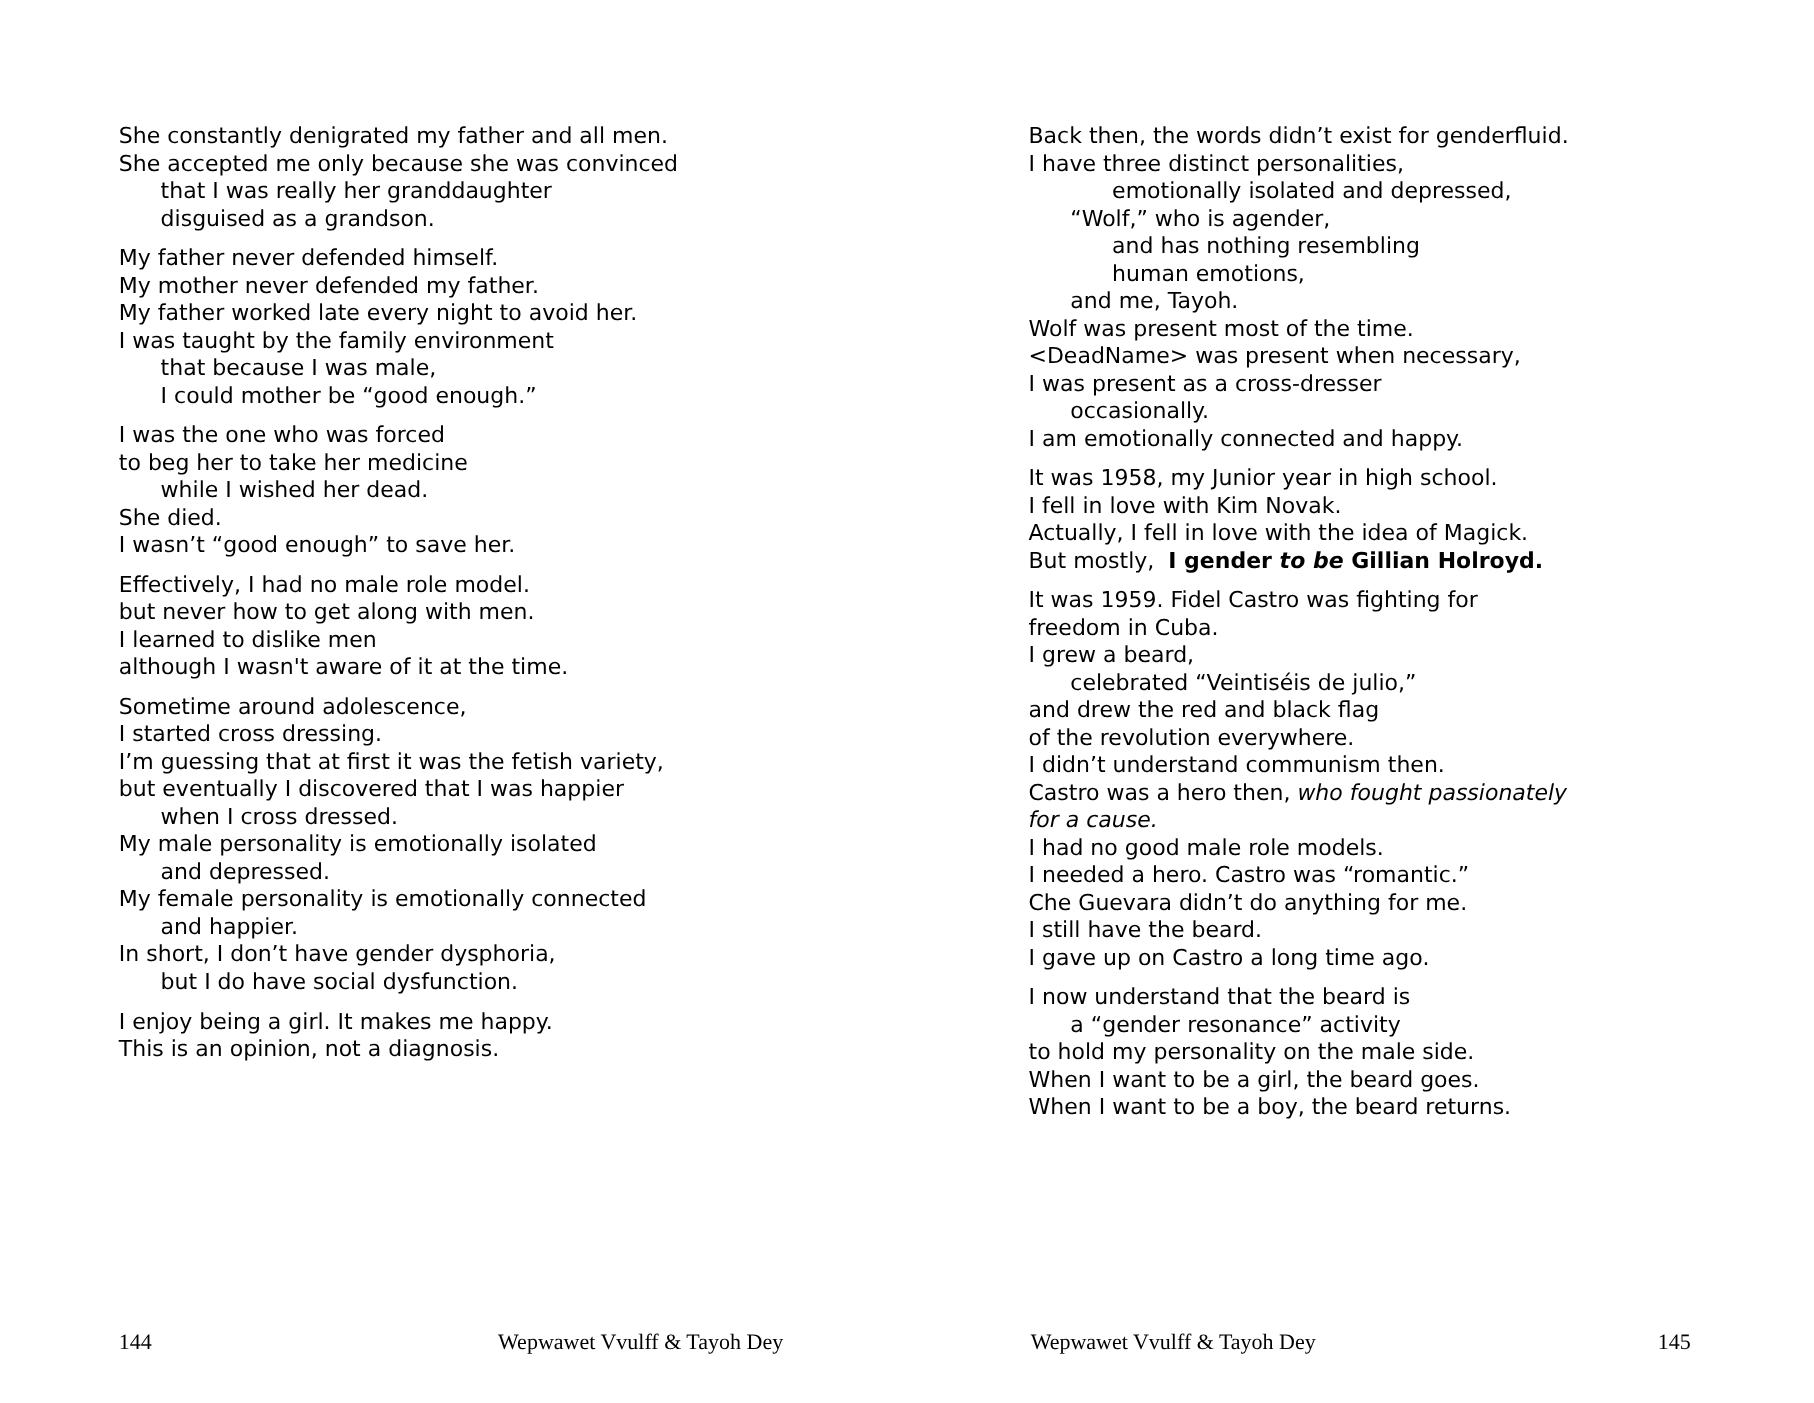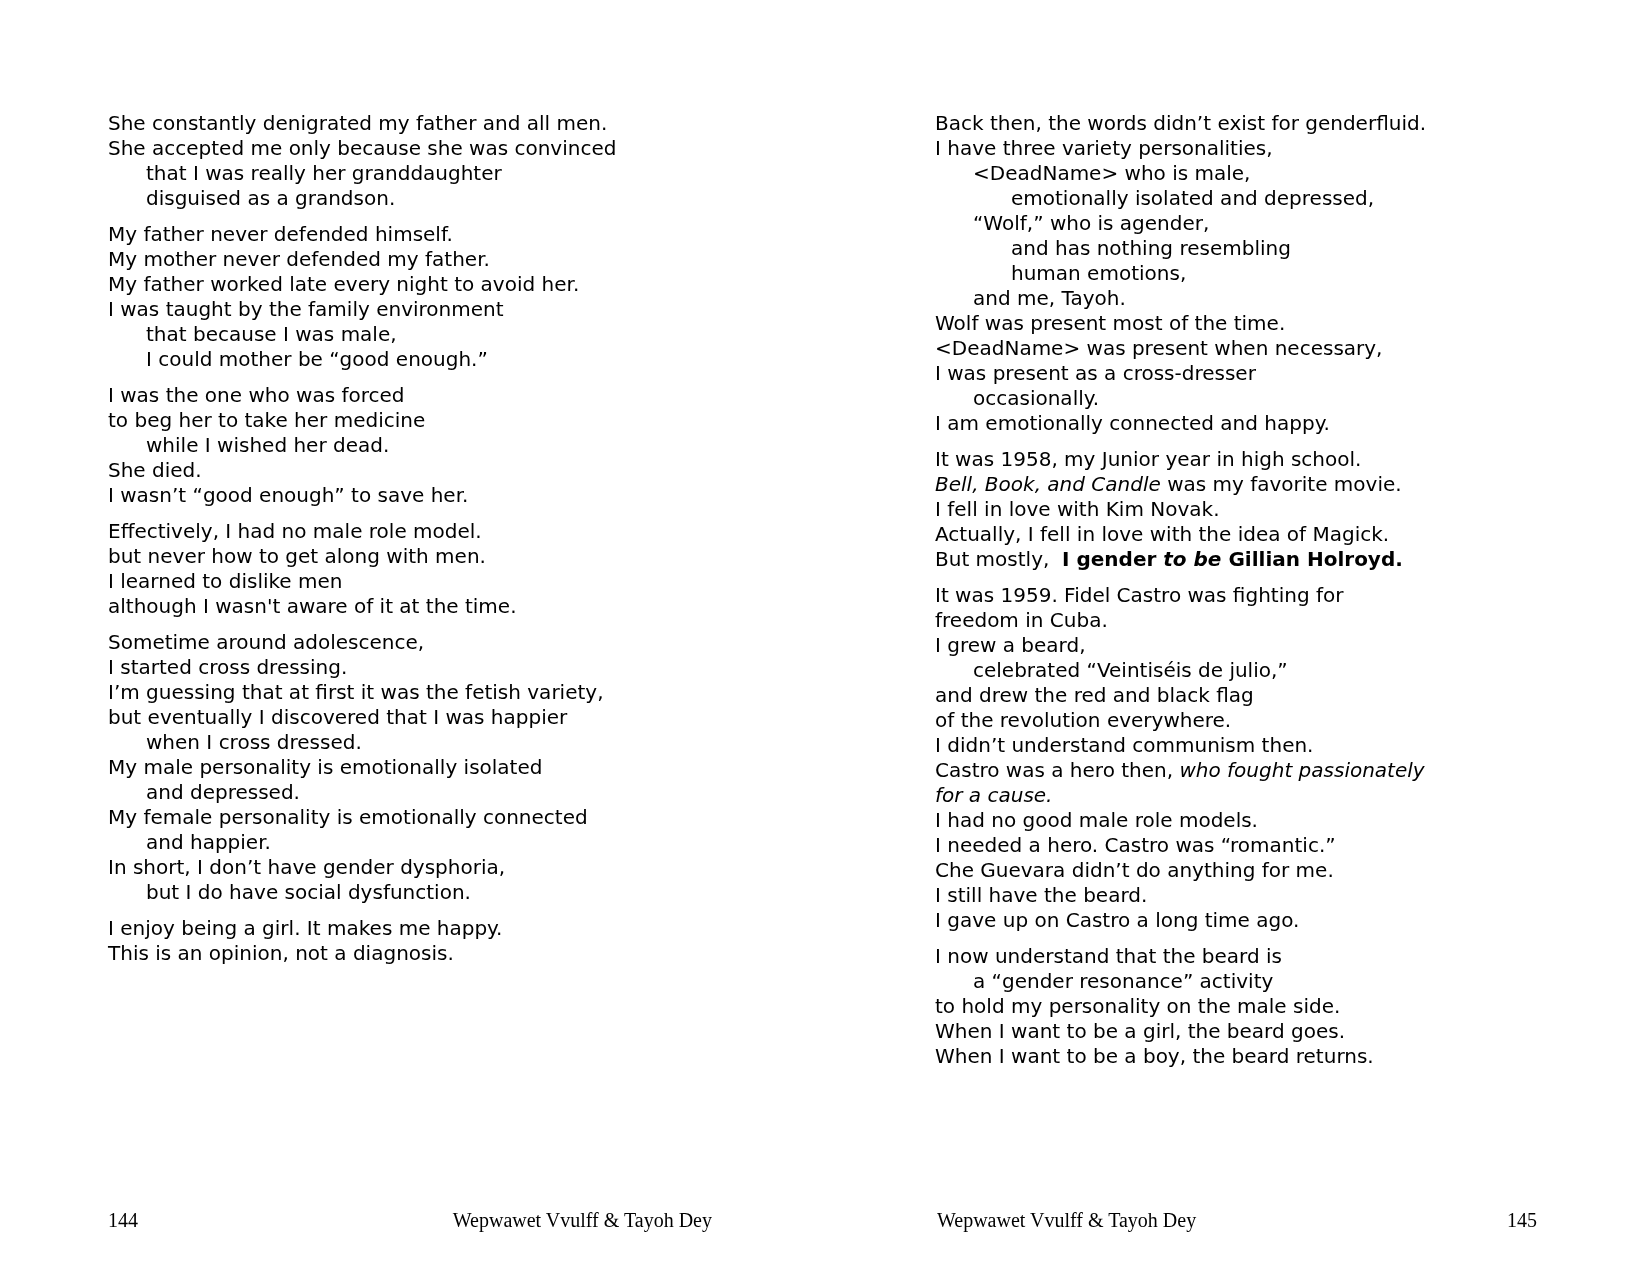--- a/index.html
+++ b/index.html
@@ -97,36 +97,34 @@
         </div>
       </div>
     <div id="page-number-left" class="footer-item">144</div>
     <div id="running-title-left" class="footer-item">Wepwawet Vvulff &amp; Tayoh Dey</div>
   </div>
 
   <div>
     <div id="poem-right" class="poem">
         <div class="stanza">
           <div class="line indent-0"><span>Back then, the words didn’t exist for genderfluid.</span></div>
-          <div class="line indent-0"><span>I have three variety personalities,</span></div>
-          <div class="line indent-1"><span>&lt;DeadName&gt; who is male,</span></div>
+          <div class="line indent-0"><span>I have three distinct personalities,</span></div>
           <div class="line indent-2"><span>emotionally isolated and depressed,</span></div>
           <div class="line indent-1"><span>“Wolf,” who is agender,</span></div>
           <div class="line indent-2"><span>and has nothing resembling</span></div>
           <div class="line indent-2"><span>human emotions,</span></div>
           <div class="line indent-1"><span>and me, Tayoh.</span></div>
           <div class="line indent-0"><span>Wolf was present most of the time.</span></div>
           <div class="line indent-0"><span>&lt;DeadName&gt; was present when necessary,</span></div>
           <div class="line indent-0"><span>I was present as a cross-dresser</span></div>
           <div class="line indent-1"><span>occasionally.</span></div>
           <div class="line indent-0"><span>I am emotionally connected and happy.</span></div>
         </div>
         <div class="stanza">
           <div class="line indent-0"><span>It was 1958, my Junior year in high school.</span></div>
-          <div class="line indent-0"><span class="i">Bell, Book, and Candle</span><span> was my favorite movie.</span></div>
           <div class="line indent-0"><span>I fell in love with Kim Novak.</span></div>
           <div class="line indent-0"><span>Actually, I fell in love with the idea of Magick.</span></div>
           <div class="line indent-0"><span>But mostly,  </span><span class="b">I gender </span><span class="b i">to be</span><span class="b"> Gillian Holroyd.</span></div>
         </div>
         <div class="stanza">
           <div class="line indent-0"><span>It was 1959. Fidel Castro was fighting for</span></div>
           <div class="line indent-0"><span>freedom in Cuba.</span></div>
           <div class="line indent-0"><span>I grew a beard,</span></div>
           <div class="line indent-1"><span>celebrated “Veintiséis de julio,”</span></div>
           <div class="line indent-0"><span>and drew the red and black flag</span></div>

